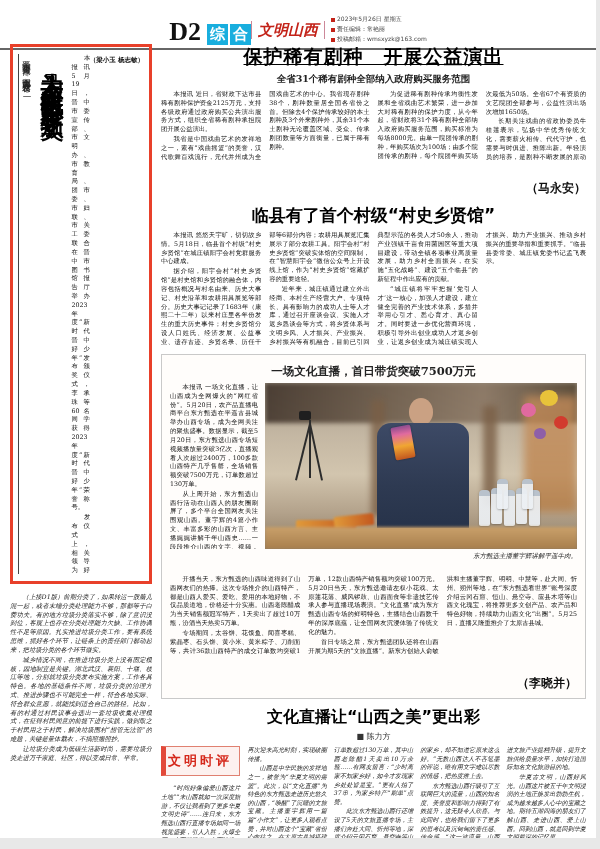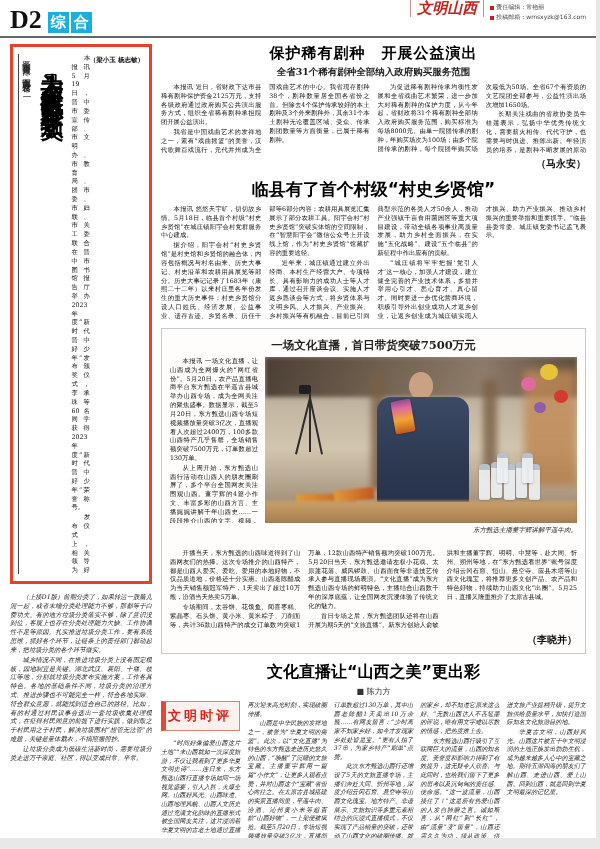--- a/index.html
+++ b/index.html
@@ -1,28 +1,28 @@
 <!DOCTYPE html>
 <html><head>
 <meta charset="utf-8">
 <style>
   html,body{margin:0;padding:0;background:#e8e8e8;font-family:"DejaVu Serif",serif;}
   .page{position:relative;width:596px;height:838px;background:#fff;overflow:hidden;}
 
   
-  .hdr{position:absolute;top:0;left:0;right:0;height:38px;padding:0 10px;
-       display:flex;align-items:flex-end;justify-content:space-between;
+  .hdr{position:absolute;top:0;left:0;right:0;height:50px;padding:0 10px;
+       display:flex;align-items:flex-end;justify-content:center;
        border-bottom:2px solid #666;box-sizing:border-box;}
   .hdr-left{display:flex;align-items:flex-end;gap:6px;padding-bottom:3px;}
   .pageno{font-family:"Liberation Serif",serif;font-weight:bold;font-size:26px;line-height:1;color:#111;}
   .secblocks{display:flex;gap:2px;}
   .secblock{width:21px;height:21px;background:#18aede;color:#fff;
             font-family:"DejaVu Sans",sans-serif;font-weight:bold;font-size:15px;
             display:flex;align-items:center;justify-content:center;}
-  .hdr-right{display:flex;align-items:center;gap:6px;padding-bottom:14px;}
+  .hdr-right{display:flex;align-items:center;gap:6px;padding-bottom:4px;}
   .masthead{font-family:"DejaVu Serif",serif;font-style:italic;font-weight:bold;
             font-size:15px;color:#c32218;padding:0 6px;
             border-left:1px solid #c89;border-right:1px solid #c89;line-height:1.2;}
   .hdr-info{display:flex;flex-direction:column;gap:1px;}
   .hdr-info .line{font-size:6px;color:#444;font-family:"DejaVu Sans",sans-serif;display:flex;align-items:center;}
   .hdr-info .sq{display:inline-block;width:4px;height:4px;background:#c32218;margin-right:2px;flex:none;}
 
   
   .main{position:absolute;top:44px;left:10px;right:10px;bottom:4px;display:flex;gap:9px;}
   .colL{width:142px;flex:none;}
@@ -44,30 +44,30 @@
 
   
   .recycle{margin-top:9px;}
   .recycle h3{margin:0 0 5px 0;font-family:"DejaVu Sans",sans-serif;font-weight:bold;
               font-size:13.5px;line-height:1.3;color:#000;}
   .recycle .paras{height:195px;flex:none;font-style:italic;color:#222;}
 
   
   .art-title{margin:0;text-align:center;font-family:"DejaVu Sans",sans-serif;
              font-weight:900;color:#000;}
-  .opera .art-title{font-size:15px;letter-spacing:1px;}
+  .opera .art-title{font-size:19px;letter-spacing:1px;text-decoration:underline;}
   .art-sub{text-align:center;font-size:9.5px;font-weight:bold;color:#222;margin:3px 0 4px;}
   .cols4{column-count:4;column-gap:8px;column-fill:auto;overflow:hidden;
          font-size:6.3px;line-height:1.4;text-align:justify;color:#111;}
   .cols4 p{margin:0 0 1px;text-indent:2em;}
   .opera-body{height:74px;}
   .linxian{margin-top:7px;}
   .linxian .art-title{font-size:17px;}
   .linxian-body{height:116px;margin-top:4px;}
-  .art-byline{text-align:right;font-size:10px;font-weight:bold;color:#111;margin-top:0;}
+  .art-byline{text-align:right;font-size:12px;font-weight:bold;color:#111;margin-top:16px;}
 
   
   .feature{margin-top:7px;border:1px solid #c9c9c9;padding:6px 8px;background:#fffdfb;}
   .feature .art-title{font-size:22px;}
   .t-outline{color:#fff;text-shadow:-1px 0 #000,1px 0 #000,0 -1px #000,0 1px #000,
              -1px -1px #000,1px 1px #000;}
   .feature .art-sub{font-size:11.5px;}
   .feat-row{display:flex;gap:7px;height:166px;overflow:hidden;margin-top:3px;}
   .feat-left{width:88px;flex:none;font-size:6.3px;line-height:1.4;text-align:justify;color:#111;}
   .feat-left p,.feat-bottom p{margin:0 0 1px;text-indent:2em;}

